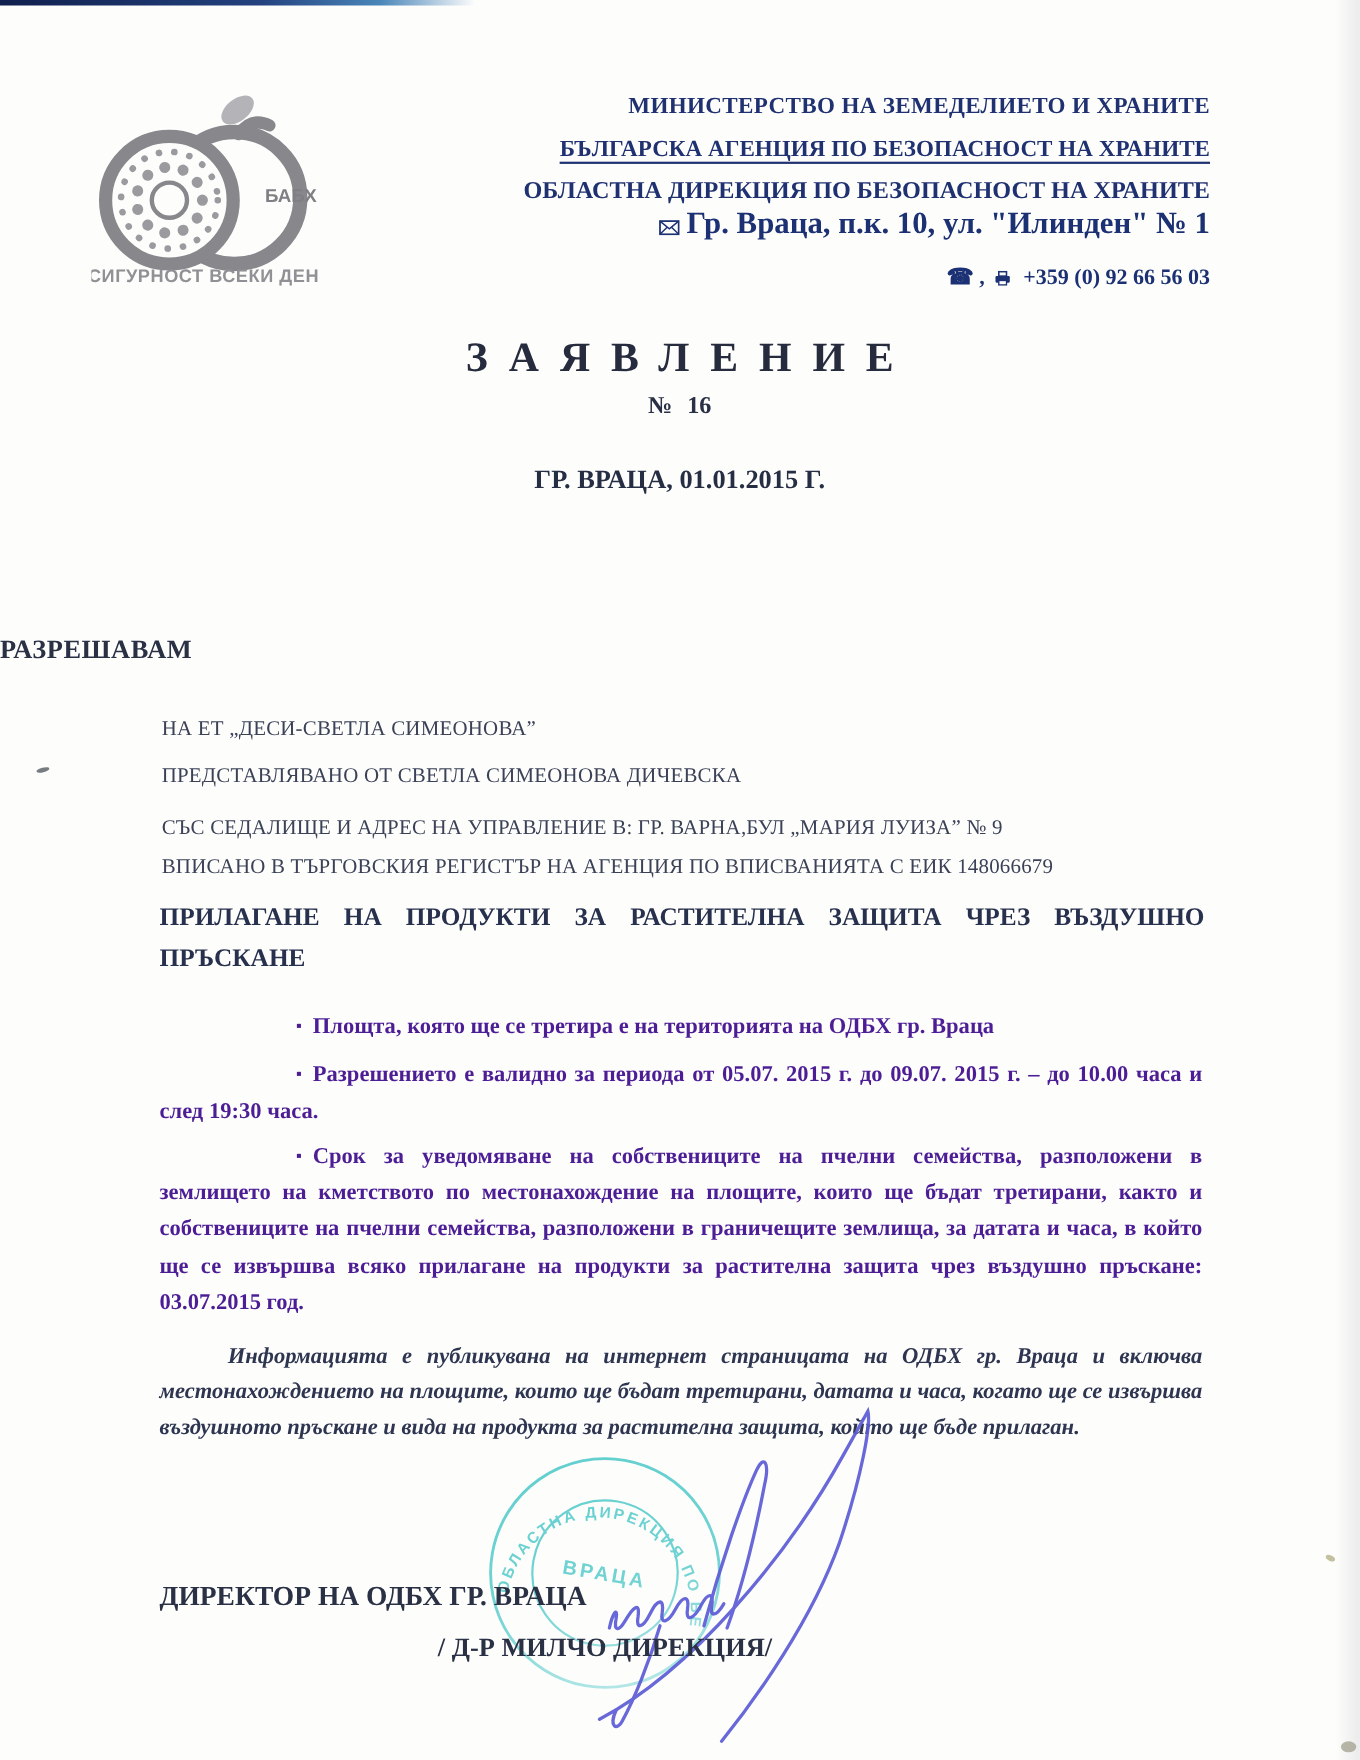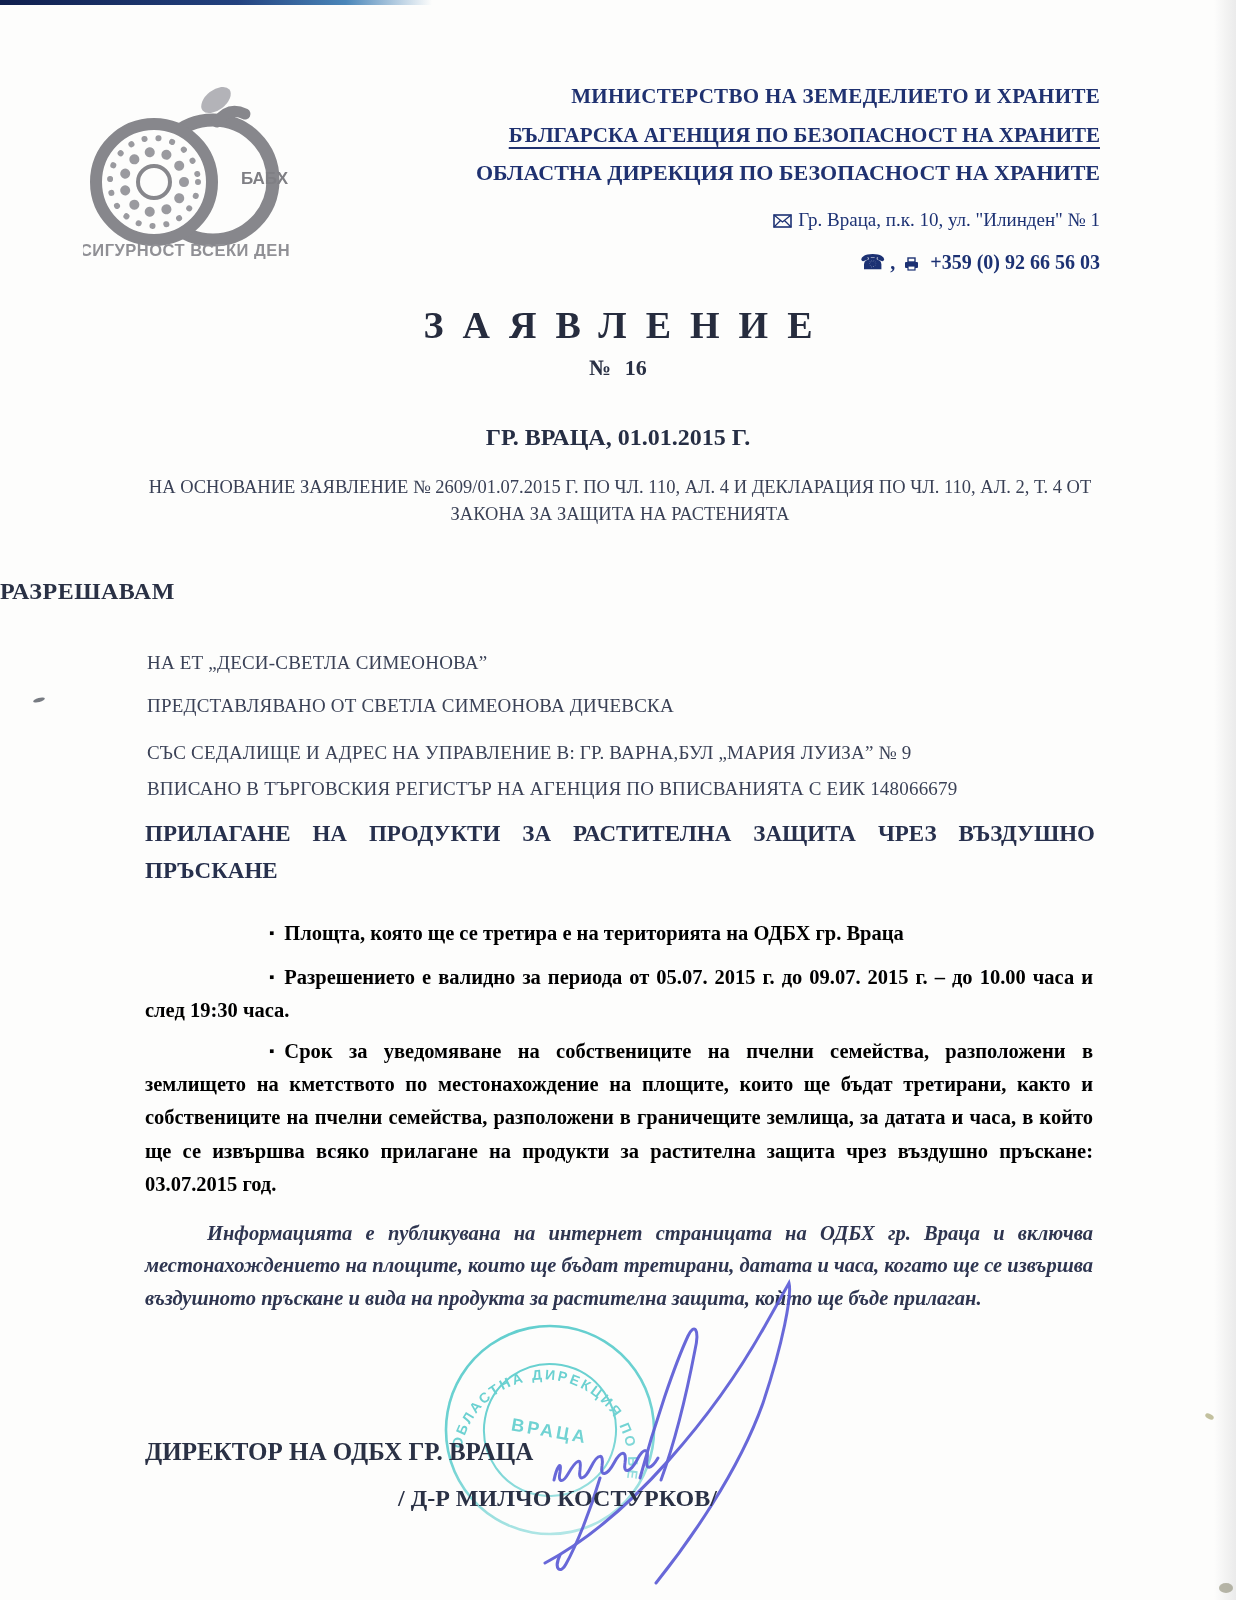--- a/index.html
+++ b/index.html
@@ -23,21 +23,21 @@
     background:#b4b287;transform:rotate(25deg);opacity:.8;}
   .speck-c{position:absolute;left:1219px;top:1583px;width:14px;height:10px;border-radius:50%;
     background:#9a9884;opacity:.7;}
 
   
   .logo-svg{position:absolute;left:83px;top:80px;}
   .hdr{position:absolute;left:320px;top:84px;width:780px;text-align:right;color:#1f3170;}
   .hdr .l1{font-size:21px;font-weight:bold;letter-spacing:.3px;}
   .hdr .l2{font-size:21px;font-weight:bold;margin-top:14px;text-decoration:underline;text-underline-offset:5px;text-decoration-thickness:2px;}
   .hdr .l3{font-size:22px;font-weight:bold;margin-top:12px;}
-  .hdr .l4{font-size:19px;font-weight:normal;margin-top:23px;color:#1c3173;}
+  .hdr .l4{font-size:28px;font-weight:bold;margin-top:2px;color:#1c3173;}
   .hdr .l5{font-size:20px;font-weight:bold;margin-top:19px;color:#1c3173;}
   .hdr .env-svg,.hdr .fax-svg{vertical-align:-2px;margin-right:6px;}
   .hdr .fax-svg{margin:0 6px 0 4px;}
 
   .doc-title{position:absolute;left:0;top:303px;width:100%;text-align:center;
     font-size:38px;font-weight:bold;letter-spacing:19px;color:#262c3e;text-indent:19px;}
   .doc-number{position:absolute;left:0;top:355px;width:100%;text-align:center;
     font-size:22px;font-weight:bold;color:#2a3145;word-spacing:8px;}
   .place-date{position:absolute;left:0;top:424px;width:100%;text-align:center;
     font-size:24px;font-weight:bold;color:#262e44;}
@@ -48,21 +48,21 @@
 
   .recip{position:absolute;left:147px;width:980px;font-size:19px;color:#3b4257;letter-spacing:.2px;}
   .r1{top:652px;}
   .r2{top:695px;}
   .r3{top:742px;}
   .r4{top:778px;}
 
   .subject{position:absolute;left:145px;top:815px;width:950px;
     font-size:23px;font-weight:bold;color:#27304d;line-height:1.62;text-align:justify;}
 
-  .para{position:absolute;left:145px;width:948px;font-weight:bold;color:#000000;
+  .para{position:absolute;left:145px;width:948px;font-weight:bold;color:#4c1d95;
     font-size:20.5px;line-height:1.62;text-align:justify;}
   .b1{top:896px;text-indent:62px;}
   .b2{top:940px;text-indent:62px;}
   .b3{top:1014px;text-indent:62px;line-height:1.63;}
   .bullet{display:inline-block;font-size:15px;vertical-align:2px;margin-right:10px;}
   .info{top:1196px;font-style:italic;text-indent:62px;font-size:20.5px;line-height:1.6;color:#2e3550;}
 
   .stamp-svg{position:absolute;left:418px;top:1280px;}
   .sig-svg{position:absolute;left:520px;top:1262px;}
 
@@ -112,21 +112,20 @@
         <rect x="1" y="5" width="13" height="6" rx="1" fill="#1c3173"></rect>
         <rect x="4" y="9" width="7" height="4" fill="#fdfdfc" stroke="#1c3173" stroke-width="1.2"></rect>
       </svg>
       <span>+359 (0) 92 66 56 03</span>
     </div>
   </div>
 
   <div class="doc-title">ЗАЯВЛЕНИЕ</div>
   <div class="doc-number">№  16</div>
   <div class="place-date">ГР. ВРАЦА, 01.01.2015 Г.</div>
-  <div class="basis">НА ОСНОВАНИЕ ЗАЯВЛЕНИЕ №  2609/01.07.2015  Г. ПО ЧЛ. 110, АЛ. 4 И ДЕКЛАРАЦИЯ ПО ЧЛ. 110, АЛ. 2, Т. 4 ОТ ЗАКОНА ЗА ЗАЩИТА НА РАСТЕНИЯТА</div>
   <div class="grant-heading">РАЗРЕШАВАМ</div>
 
   <div class="recip r2">ПРЕДСТАВЛЯВАНО ОТ СВЕТЛА СИМЕОНОВА ДИЧЕВСКА</div>
   <div class="recip r1">НА  ЕТ  „ДЕСИ-СВЕТЛА СИМЕОНОВА”</div>
   <div class="recip r3">СЪС СЕДАЛИЩЕ И АДРЕС НА УПРАВЛЕНИЕ В: ГР. ВАРНА,БУЛ „МАРИЯ ЛУИЗА” № 9</div>
   <div class="recip r4">ВПИСАНО В ТЪРГОВСКИЯ РЕГИСТЪР НА АГЕНЦИЯ ПО ВПИСВАНИЯТА С ЕИК 148066679</div>
 
   <div class="subject">ПРИЛАГАНЕ НА ПРОДУКТИ ЗА РАСТИТЕЛНА ЗАЩИТА ЧРЕЗ ВЪЗДУШНО ПРЪСКАНЕ</div>
 
   <p class="para b1"><span class="bullet">▪</span><span>Площта, която ще се третира е на територията на ОДБХ гр. Враца</span></p>
@@ -160,15 +159,15 @@
   <svg class="sig-svg" width="300" height="335" viewBox="0 0 300 335">
     <g fill="none" stroke="#5c5cd6" stroke-width="3" stroke-linecap="round" opacity="0.92">
       <path d="M 34 218 c 3 -14 8 -20 6 -8 c -2 10 2 12 8 2 c 8 -14 14 -18 12 -4 c -2 11 4 11 11 -3 c 7 -14 13 -14 11 -1 c -2 11 5 10 12 -3 c 7 -13 13 -13 11 0 c -2 11 5 10 12 -3 c 7 -13 12 -12 10 0 c -2 10 4 10 11 -2"></path>
       <path d="M 80 216 C 70 250, 56 284, 46 302 C 41 312, 33 308, 40 293"></path>
       <path d="M 120 216 C 135 160, 155 102, 168 74 C 174 61, 180 66, 175 88 C 166 135, 153 185, 141 218"></path>
       <path d="M 25 301 C 110 256, 196 152, 246 62 C 256 44, 264 30, 269 21 C 272 33, 263 81, 243 141 C 218 211, 168 281, 136 321"></path>
     </g>
   </svg>
 
   <div class="sig-title">ДИРЕКТОР НА ОДБХ  ГР. ВРАЦА</div>
-  <div class="sig-name">/ Д-Р МИЛЧО КОСТУРКОВ/</div>
+  <div class="sig-name">/ Д-Р МИЛЧО ДИРЕКЦИЯ/</div>
 
 </div>
 
 </body></html>

